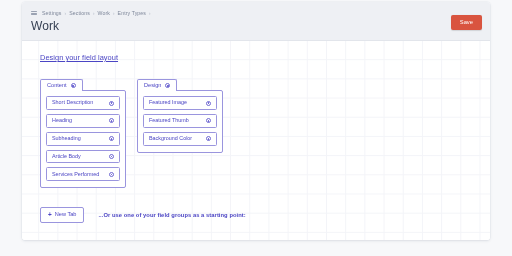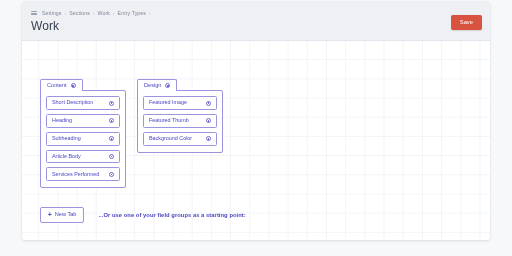--- a/index.html
+++ b/index.html
@@ -251,20 +251,21 @@
       <span class="crumb-sep">›</span>
     </div>
 
     <div class="page-title">Work</div>
 
     <button class="save-button">Save</button>
   </div>
 
   <div class="canvas">
 
+    <div class="layout-heading">Design your field layout</div>
 
     <div class="tab-group content">
       <div class="tab-head">
         <span class="tab-label">Content</span>
         <span class="gear-icon"></span>
       </div>
       <div class="tab-body">
         <div class="field-row">
           <span class="field-label">Short Description</span>
           <span class="gear-icon"></span>

